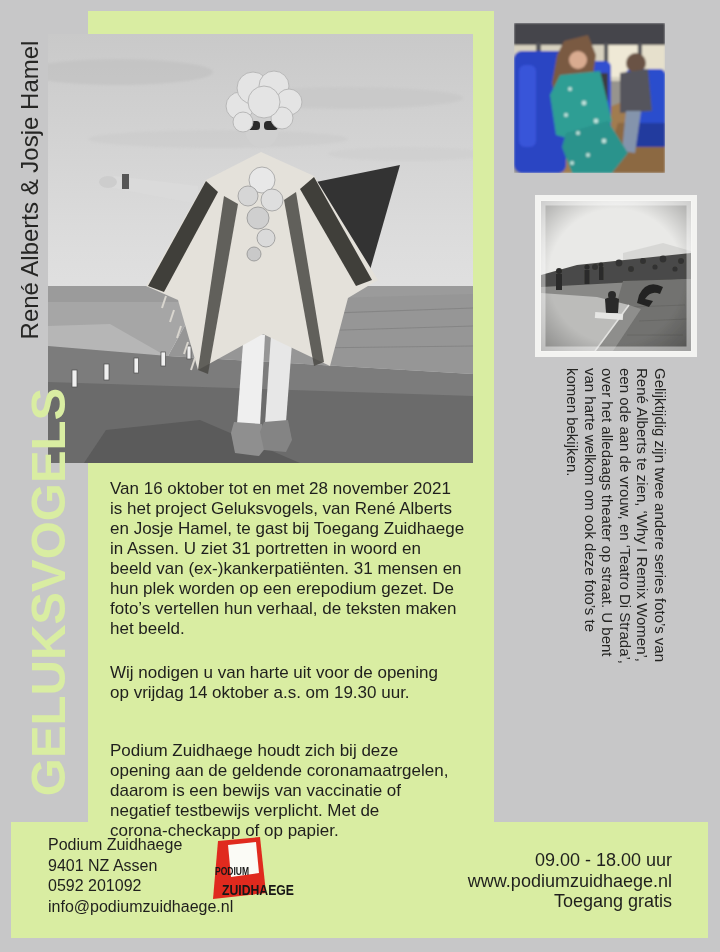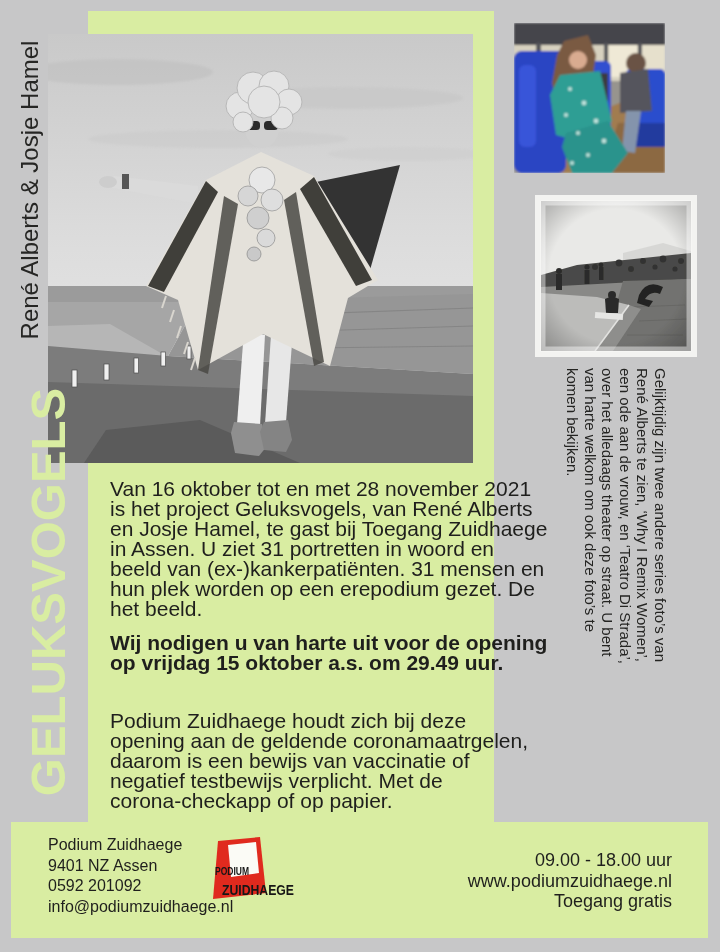--- a/index.html
+++ b/index.html
@@ -21,23 +21,23 @@
     transform:rotate(-90deg);transform-origin:center;
     font-size:24px;line-height:26px;text-align:center;white-space:nowrap;
     color:#262624;
   }
   .title-vertical{
     left:-160px;top:567px;width:415px;height:50px;
     transform:rotate(-90deg);transform-origin:center;
     font-size:49px;line-height:50px;font-weight:700;text-align:center;
     letter-spacing:0px;white-space:nowrap;color:#d9eda2;
   }
-  .body-text{left:110px;top:479px;width:380px;font-size:21px;line-height:20px;}
+  .body-text{left:110px;top:479px;width:380px;font-size:17px;line-height:20px;}
   .body-text .line{white-space:nowrap;}
-  .para-invite{margin-top:14px;font-weight:700;text-align:right;}
+  .para-invite{margin-top:24px;font-weight:400;}
   .para-corona{margin-top:38px;}
 
   .side-note{
     left:430px;top:501px;width:372px;height:106px;
     transform:rotate(90deg);transform-origin:center;
     font-size:15px;line-height:17.6px;color:#242422;
   }
   .side-note .line{white-space:nowrap;}
 
   .footer-address{left:28px;top:835px;font-size:16px;line-height:20.5px;margin-left:20px;}
@@ -144,25 +144,26 @@
   <div class="abs title-vertical">GELUKSVOGELS</div>
 
   <div class="abs body-text">
     <div class="para-intro">
       <div class="line">Van 16 oktober tot en met 28 november 2021</div>
       <div class="line">is het project Geluksvogels, van René Alberts</div>
       <div class="line">en Josje Hamel, te gast bij Toegang Zuidhaege</div>
       <div class="line">in Assen. U ziet 31 portretten in woord en</div>
       <div class="line">beeld van (ex-)kankerpatiënten. 31 mensen en</div>
       <div class="line">hun plek worden op een erepodium gezet. De</div>
+      <div class="line">foto’s vertellen hun verhaal, de teksten maken</div>
       <div class="line">het beeld.</div>
     </div>
     <div class="para-invite">
       <div class="line">Wij nodigen u van harte uit voor de opening</div>
-      <div class="line">op vrijdag 15 oktober a.s. om 29.49 uur.</div>
+      <div class="line">op vrijdag 14 oktober a.s. om 19.30 uur.</div>
     </div>
     <div class="para-corona">
       <div class="line">Podium Zuidhaege houdt zich bij deze</div>
       <div class="line">opening aan de geldende coronamaatrgelen,</div>
       <div class="line">daarom is een bewijs van vaccinatie of</div>
       <div class="line">negatief testbewijs verplicht. Met de</div>
       <div class="line">corona-checkapp of op papier.</div>
     </div>
   </div>
 

